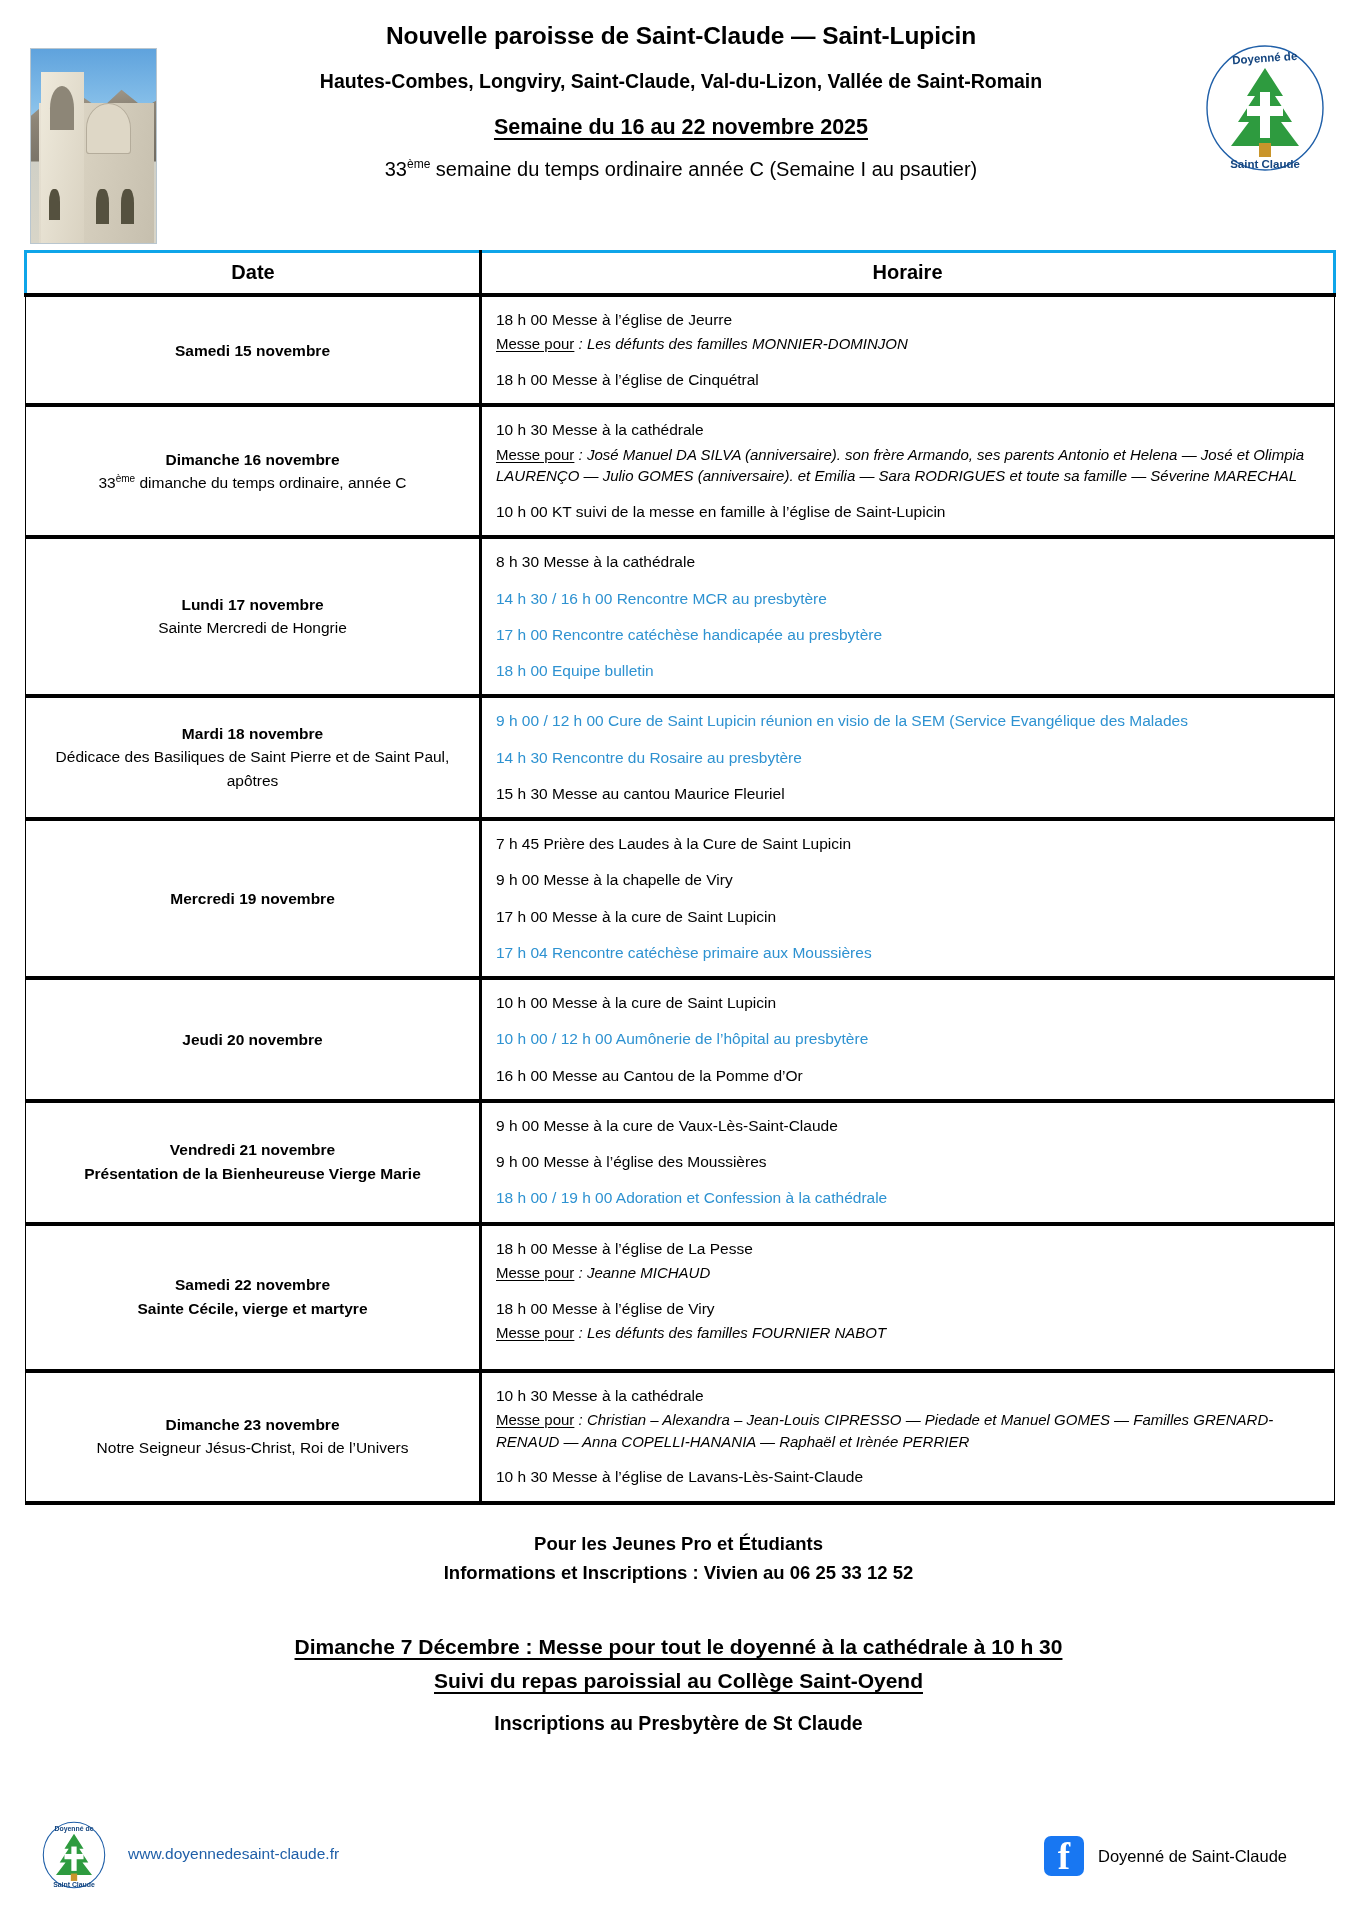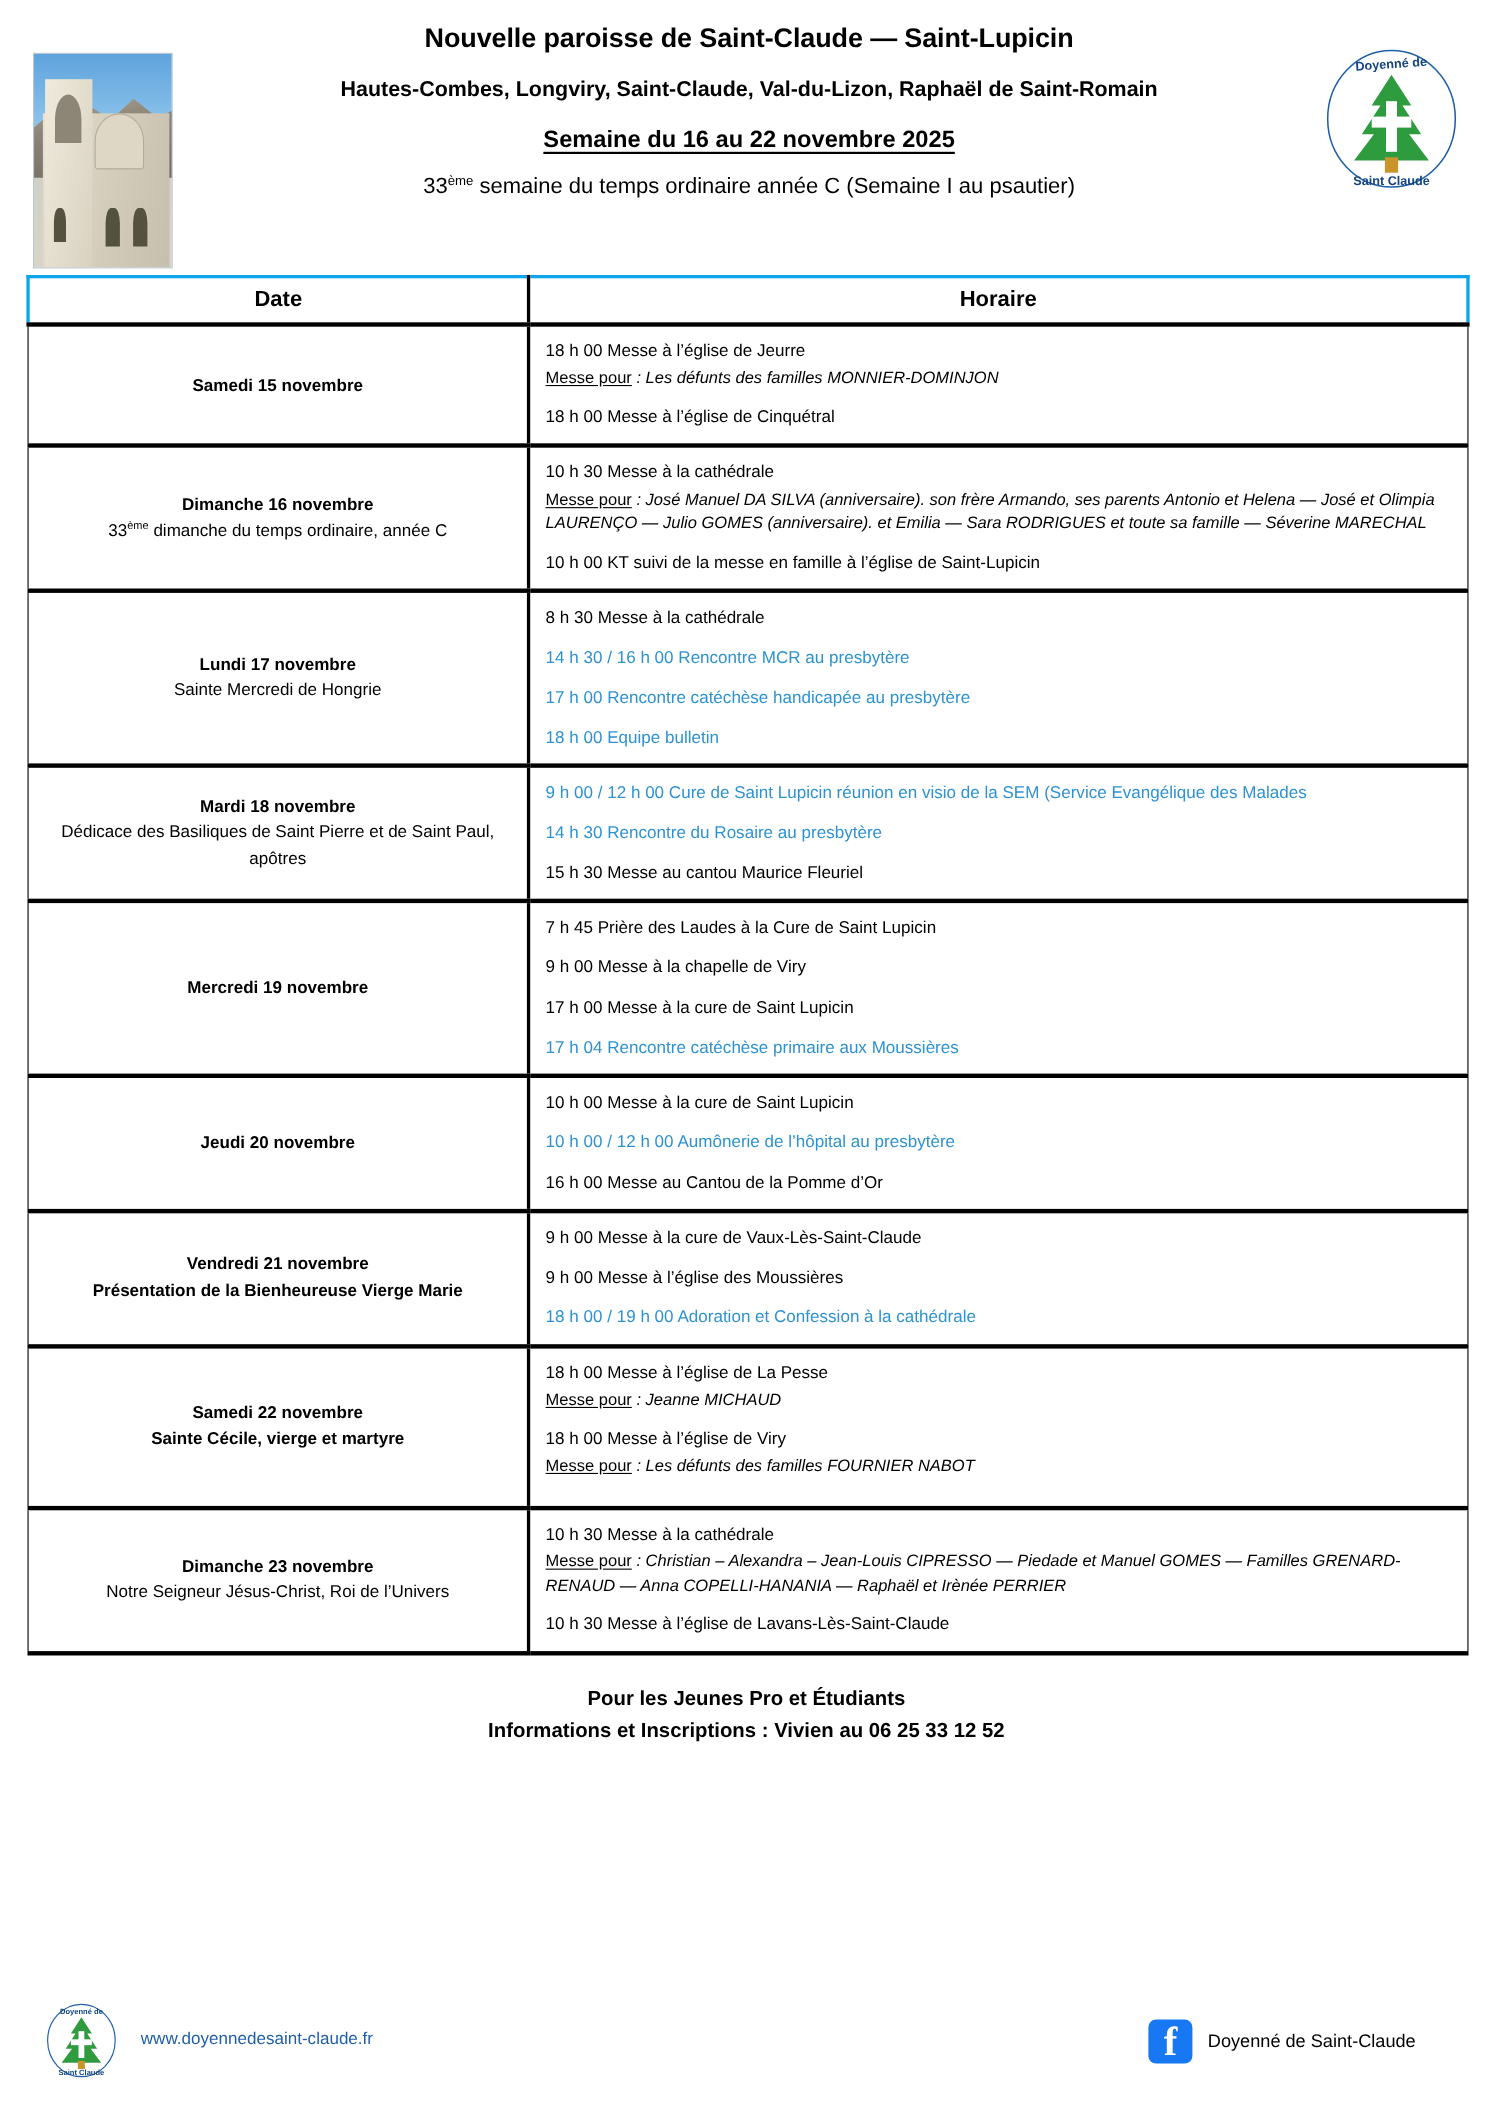--- a/index.html
+++ b/index.html
@@ -243,21 +243,21 @@
     <div class="photo-church"></div>
     <div class="photo-dome"></div>
     <div class="photo-tower"></div>
     <div class="photo-win" style="left:14%; bottom:12%; width:9%; height:16%;"></div>
     <div class="photo-win" style="left:52%; bottom:10%; width:10%; height:18%;"></div>
     <div class="photo-win" style="left:72%; bottom:10%; width:10%; height:18%;"></div>
   </div>
 
   <div class="header-text">
     <div class="title-1">Nouvelle paroisse de Saint-Claude — Saint-Lupicin</div>
-    <div class="title-2">Hautes-Combes, Longviry, Saint-Claude, Val-du-Lizon, Raphaël de Saint-Romain</div>
+    <div class="title-2">Hautes-Combes, Longviry, Saint-Claude, Val-du-Lizon, Vallée de Saint-Romain</div>
     <div class="title-3">Semaine du 16 au 22 novembre 2025</div>
     <div class="title-4"><span>33</span><sup>ème</sup><span> semaine du temps ordinaire année C (Semaine I au psautier)</span></div>
   </div>
 
   <div class="logo">
     <svg width="136" height="136" viewBox="0 0 136 136">
       <ellipse cx="68" cy="68" rx="58" ry="62" fill="none" stroke="#1F5FA8" stroke-width="1.4"></ellipse>
       <text x="68" y="22" font-family="Liberation Sans, sans-serif" font-size="11.5" font-weight="bold" fill="#14457F" text-anchor="middle" transform="rotate(-4 68 22)">Doyenné de</text>
       <text x="68" y="128" font-family="Liberation Sans, sans-serif" font-size="11.5" font-weight="bold" fill="#14457F" text-anchor="middle">Saint Claude</text>
       <polygon points="68,28 86,56 78,56 95,82 84,82 102,106 34,106 52,82 41,82 58,56 50,56" fill="#2E9B3F"></polygon>
@@ -381,20 +381,25 @@
       </tr>
     </tbody>
 </table>
 
 <div class="announce">
   <div>
     <div class="an-line">Pour les Jeunes Pro et Étudiants</div>
     <div class="an-line">Informations et Inscriptions : Vivien au 06 25 33 12 52</div>
   </div>
 
+  <div class="an-block-2">
+    <div class="an-line ul">Dimanche 7 Décembre : Messe pour tout le doyenné à la cathédrale à 10 h 30</div>
+    <div class="an-line ul">Suivi du repas paroissial au Collège Saint-Oyend</div>
+    <div class="an-line plain">Inscriptions au Presbytère de St Claude</div>
+  </div>
 </div>
 
 <div class="footer">
   <div class="footer-logo">
     <svg width="72" height="78" viewBox="0 0 136 136">
       <ellipse cx="68" cy="68" rx="58" ry="62" fill="none" stroke="#1F5FA8" stroke-width="2"></ellipse>
       <text x="68" y="22" font-family="Liberation Sans, sans-serif" font-size="13" font-weight="bold" fill="#14457F" text-anchor="middle">Doyenné de</text>
       <text x="68" y="128" font-family="Liberation Sans, sans-serif" font-size="13" font-weight="bold" fill="#14457F" text-anchor="middle">Saint Claude</text>
       <polygon points="68,28 86,56 78,56 95,82 84,82 102,106 34,106 52,82 41,82 58,56 50,56" fill="#2E9B3F"></polygon>
       <rect x="62" y="103" width="12" height="14" fill="#C9952B"></rect>

